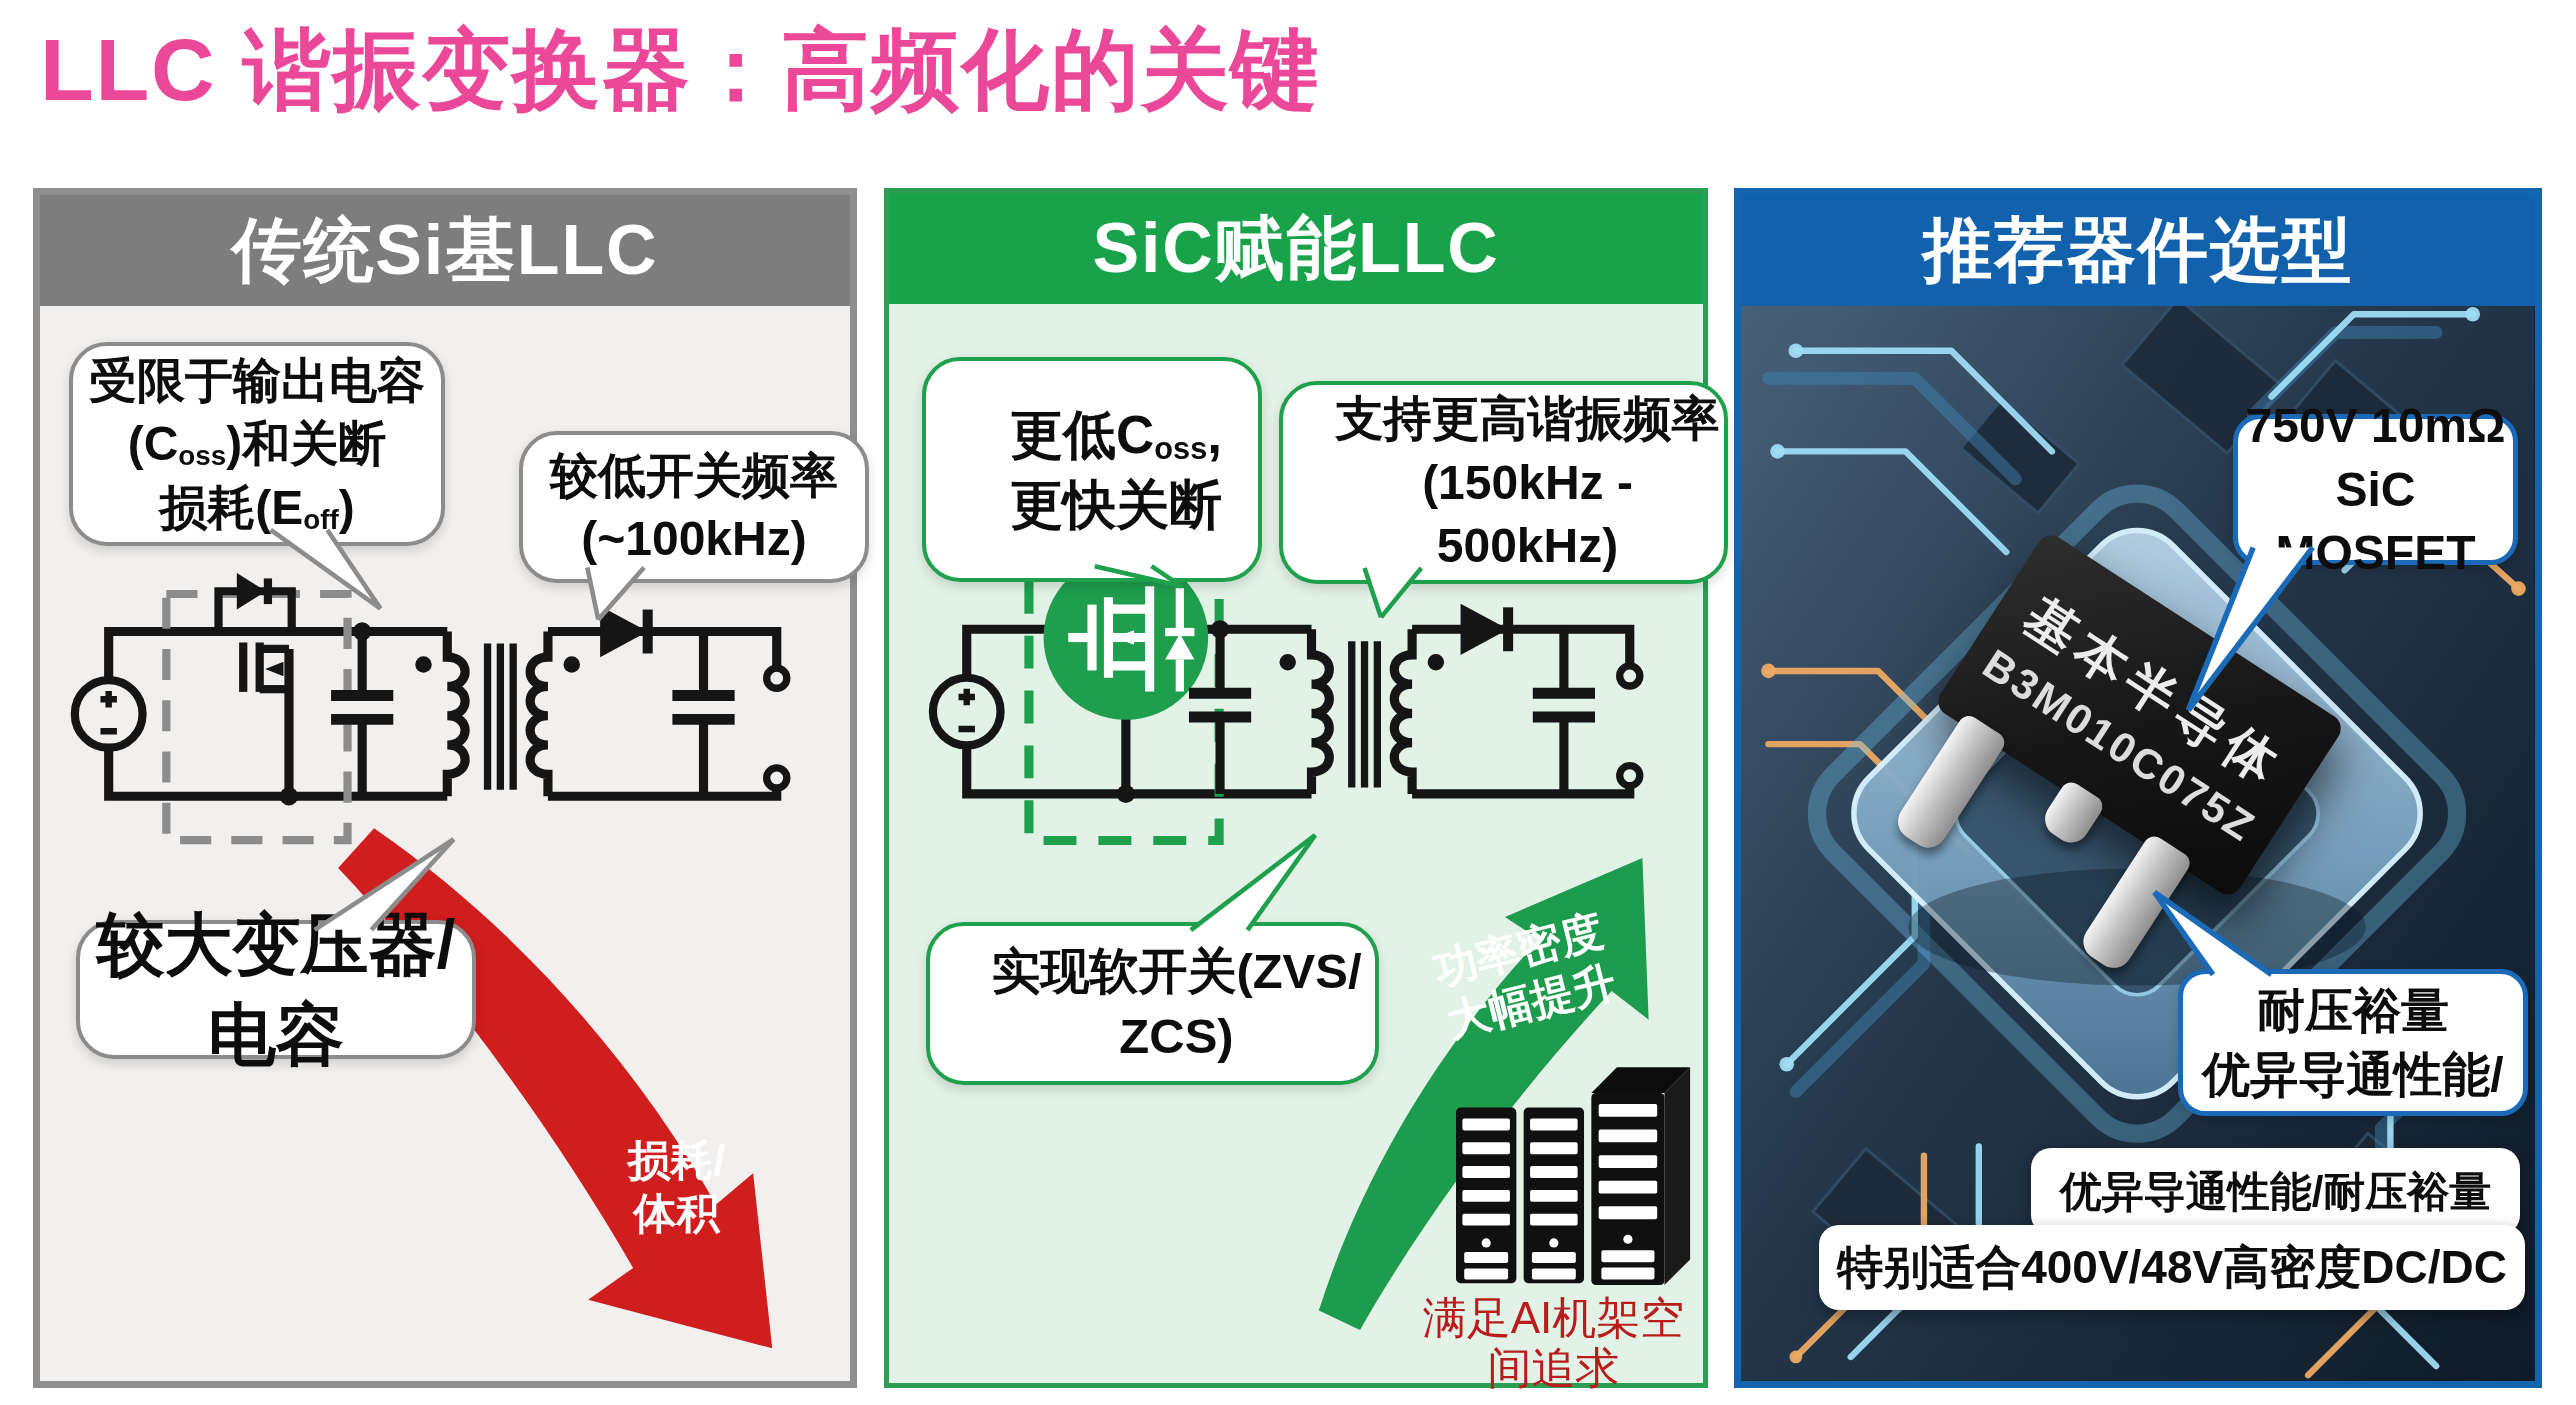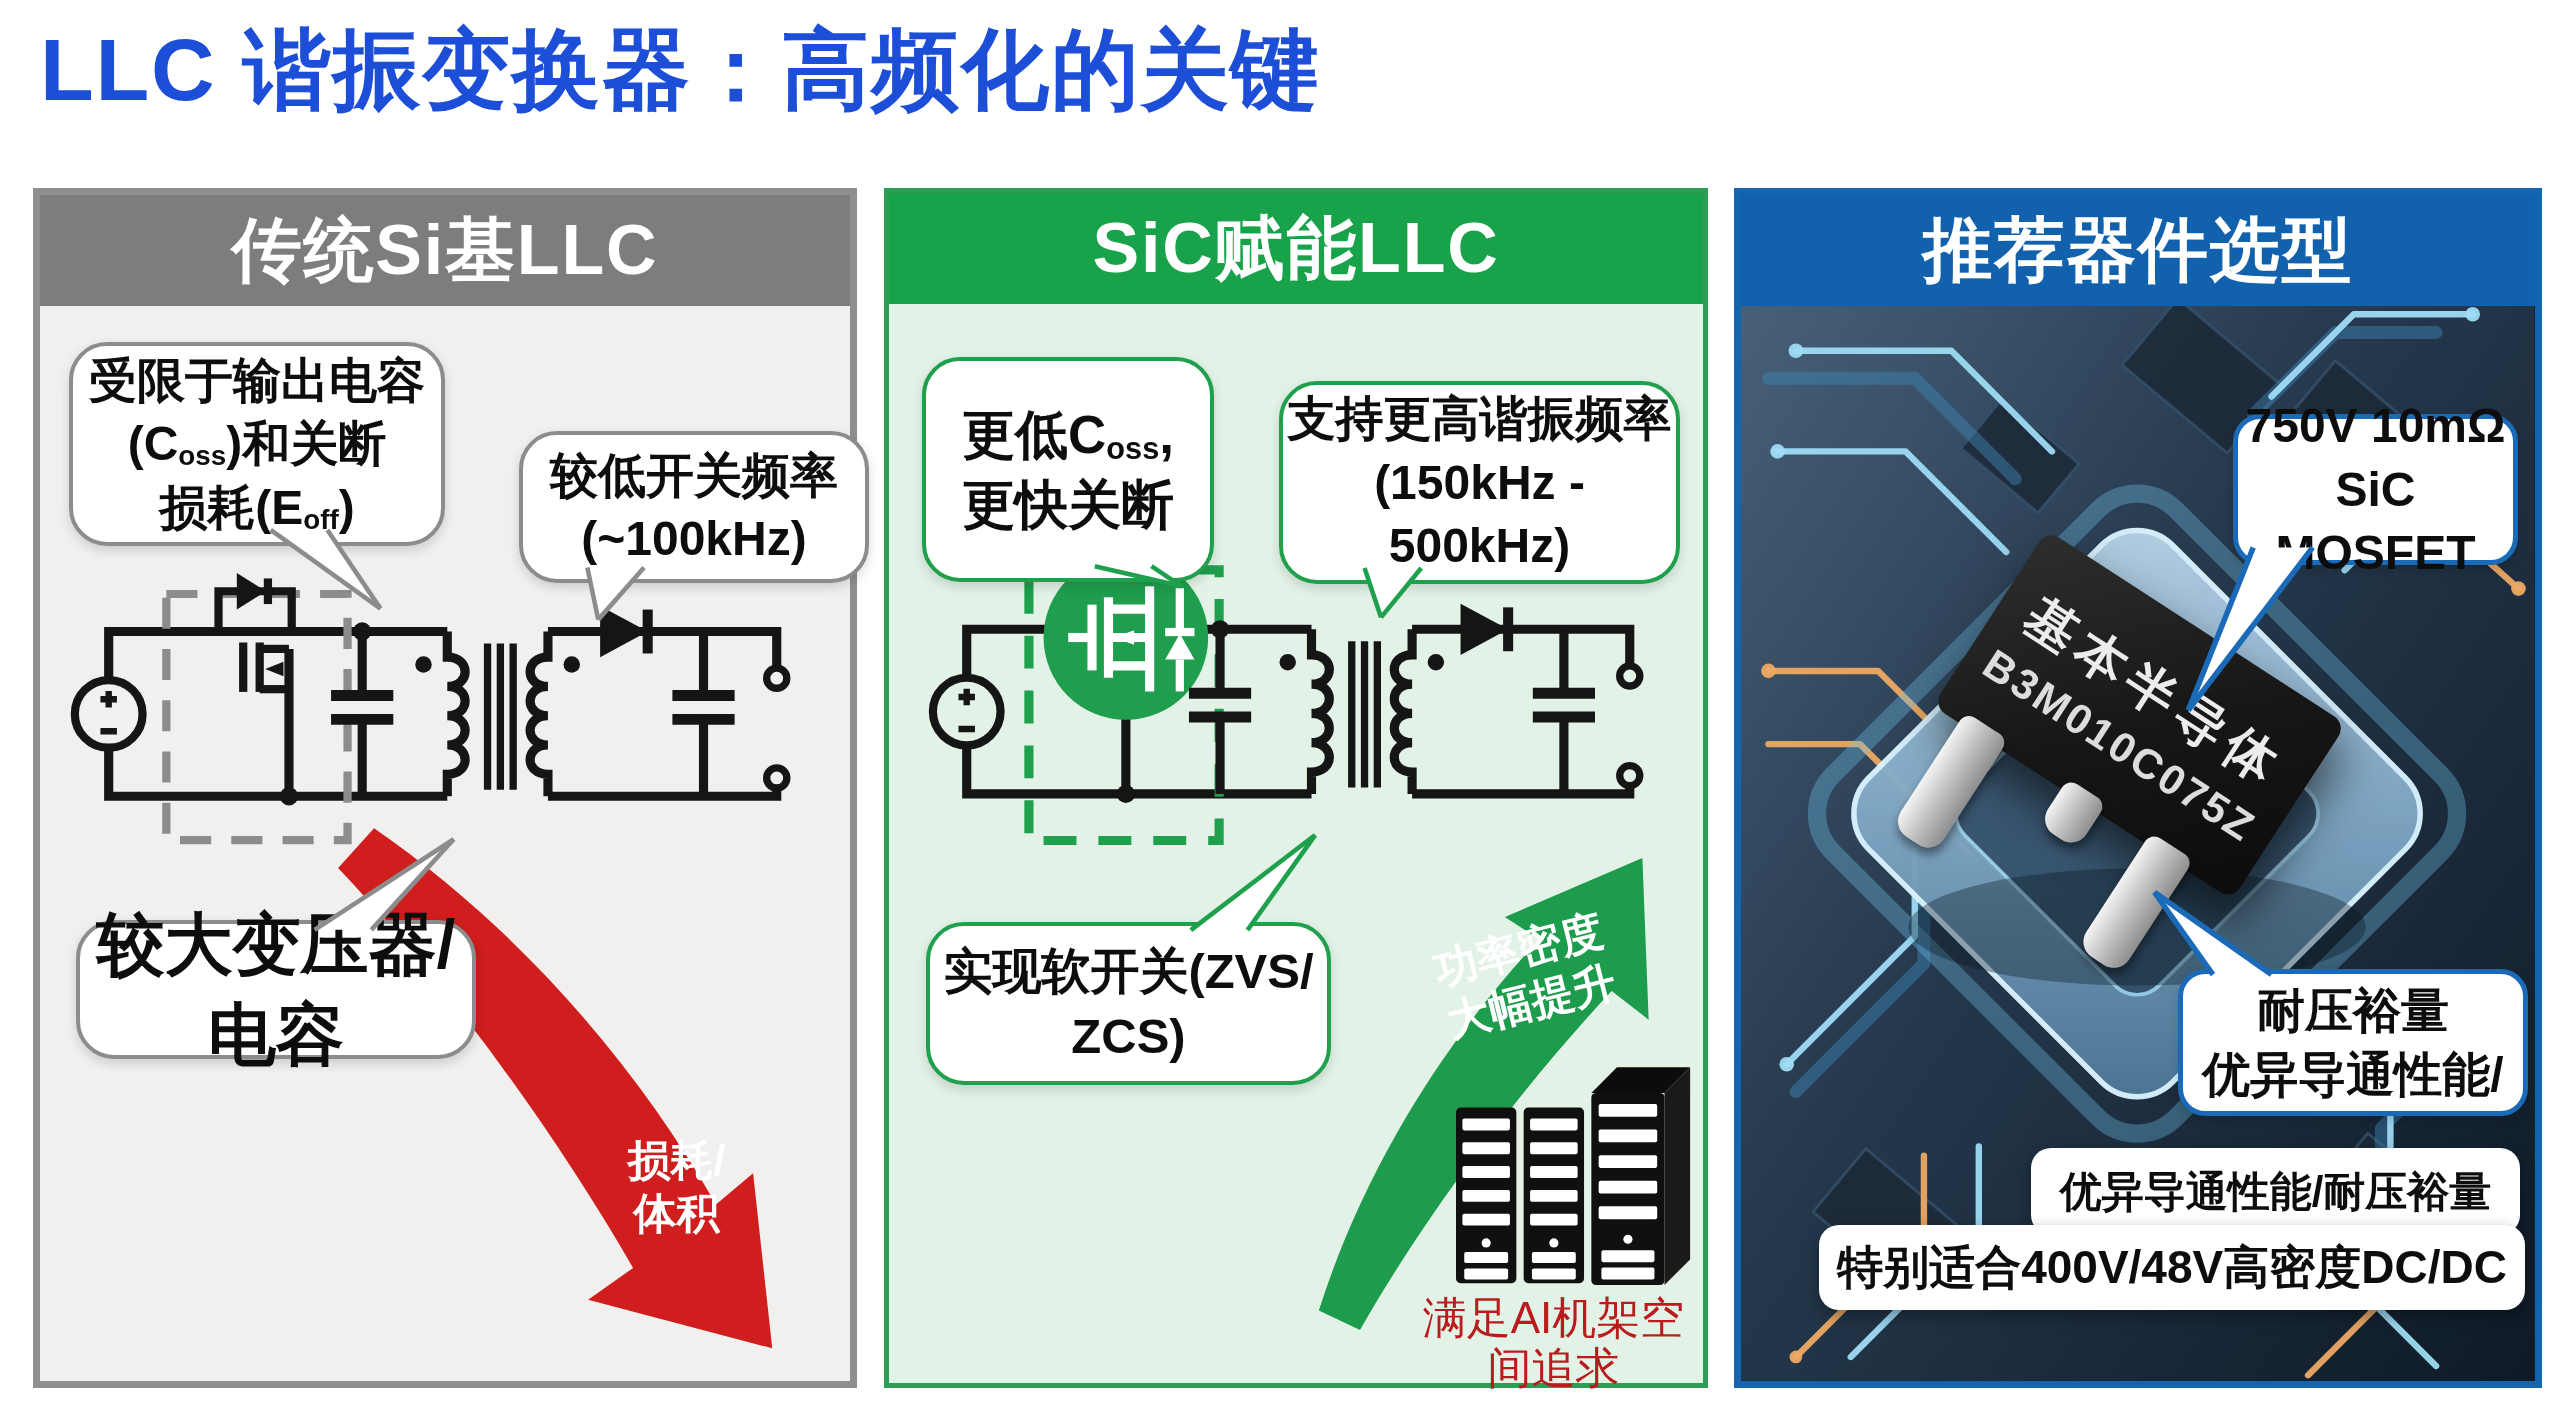--- a/index.html
+++ b/index.html
@@ -1,39 +1,39 @@
 <!DOCTYPE html>
 <html style="font-size:14.6px"><head>
 <meta charset="utf-8">
 <style>
   html,body{margin:0;padding:0;background:#ffffff;}
   #stage{position:relative;width:2576px;height:1405px;background:#ffffff;overflow:hidden;
          font-family:"Liberation Sans","DejaVu Sans",sans-serif;color:#111;}
-  .title{position:absolute;left:40px;top:11px;font-size:88px;font-weight:900;letter-spacing:1.8px;color:#1d4ed8;white-space:nowrap;}
+  .title{position:absolute;left:40px;top:11px;font-size:88px;font-weight:900;letter-spacing:1.8px;color:#ec4899;white-space:nowrap;}
 
   .panel{position:absolute;top:188px;height:1200px;box-sizing:border-box;}
   #panel-si{left:33px;width:824px;background:#f1f0ee;border:7.3px solid #8f8f8f;}
   #panel-sic{left:884px;width:824px;background:#e3f2e6;border:5.5px solid #2b9e53;}
   #panel-dev{left:1734px;width:808px;background:#16222f;border:7.3px solid #1465af;}
 
   .hdr{position:relative;z-index:6;height:111px;display:flex;align-items:center;justify-content:center;
        color:#ffffff;font-size:70px;font-weight:900;letter-spacing:1.8px;}
   .hdr-si{background:#7d7d7d;}
   .hdr-sic{background:#18a34b;}
   .hdr-dev{background:#1261ad;}
 
   .layer{position:absolute;left:0;top:0;z-index:1;}
   .layer2{position:absolute;left:0;top:0;z-index:2;}
   .tails{position:absolute;left:0;top:0;z-index:5;pointer-events:none;}
 
   .callout{position:absolute;z-index:4;background:#ffffff;font-weight:900;color:#0d0d0d;text-align:center;
            display:flex;flex-direction:column;justify-content:center;line-height:1.32;
            box-shadow:0 4.6px 11px rgba(0,0,0,.14);}
   .c-gray{border:4.6px solid #8c8c8c;border-radius:38px;}
-  .c-green{border:4.6px solid #1fa04d;border-radius:38px;}
+  .c-green{border:4.6px solid #1fa04d;border-radius:38px;padding-left:48px;}
   .c-blue{border:5.5px solid #1a6ab8;border-radius:27.4px;}
 
   sub{font-size:.58em;vertical-align:-0.18em;}
 
   .arrow-label{position:absolute;z-index:3;color:#ffffff;font-weight:900;text-align:center;}
 
   .srv-caption{position:absolute;z-index:3;font-weight:400;color:#b91c1c;text-align:center;
                font-size:44px;line-height:1.14;}
 
   

